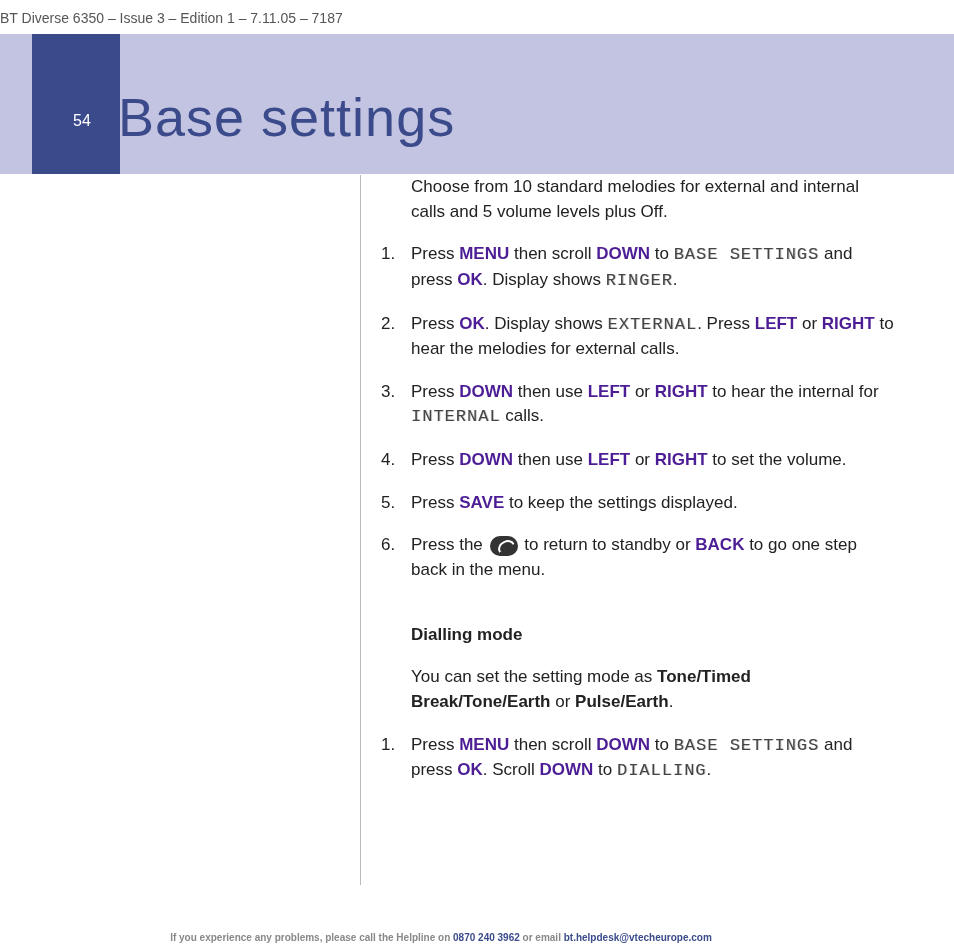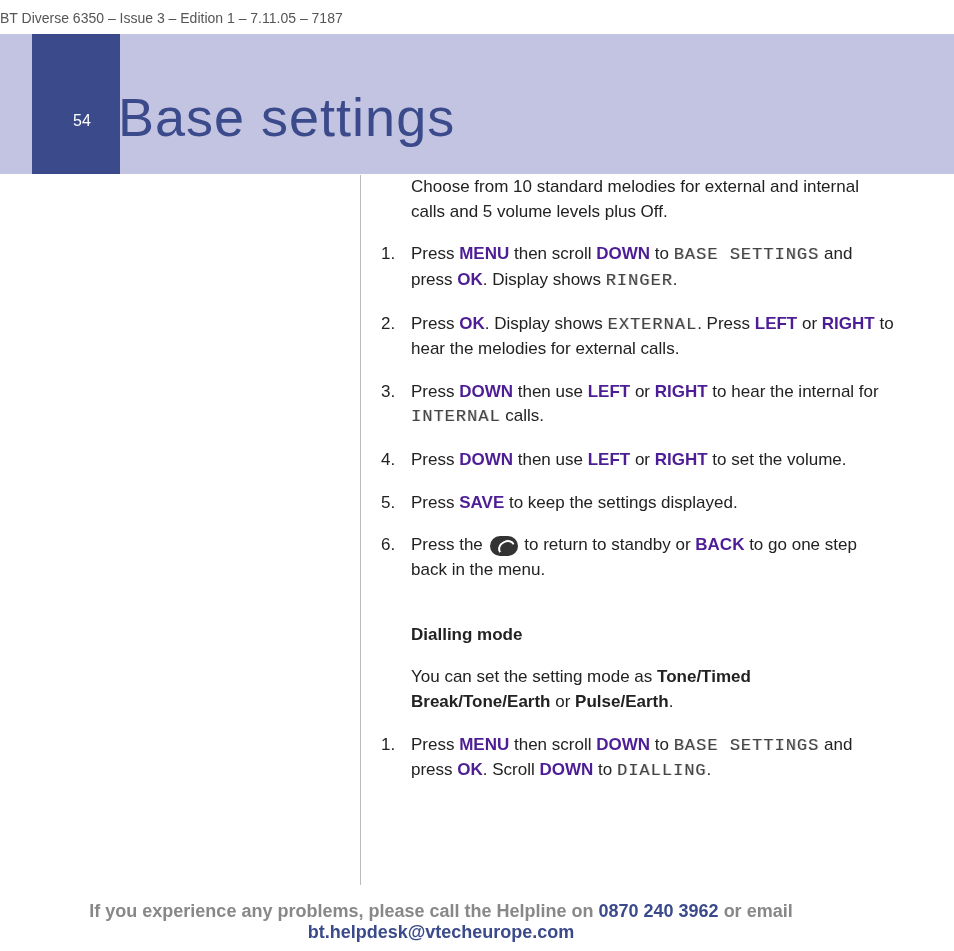--- a/index.html
+++ b/index.html
@@ -111,21 +111,21 @@
     border-bottom: none;
     border-radius: 8px 8px 0 0;
     transform: rotate(-30deg);
   }
   .footer {
     position: absolute;
     bottom: 8px;
     left: 0;
     width: 882px;
     text-align: center;
-    font-size: 18px;
+    font-size: 10px;
     color: #888;
     font-weight: bold;
   }
   .footer .accent { color: #3a4a8a; }
 </style>
 </head>
 <body>
 
 <div class="header-line">BT Diverse 6350 – Issue 3 – Edition 1 – 7.11.05 – 7187</div>
 

